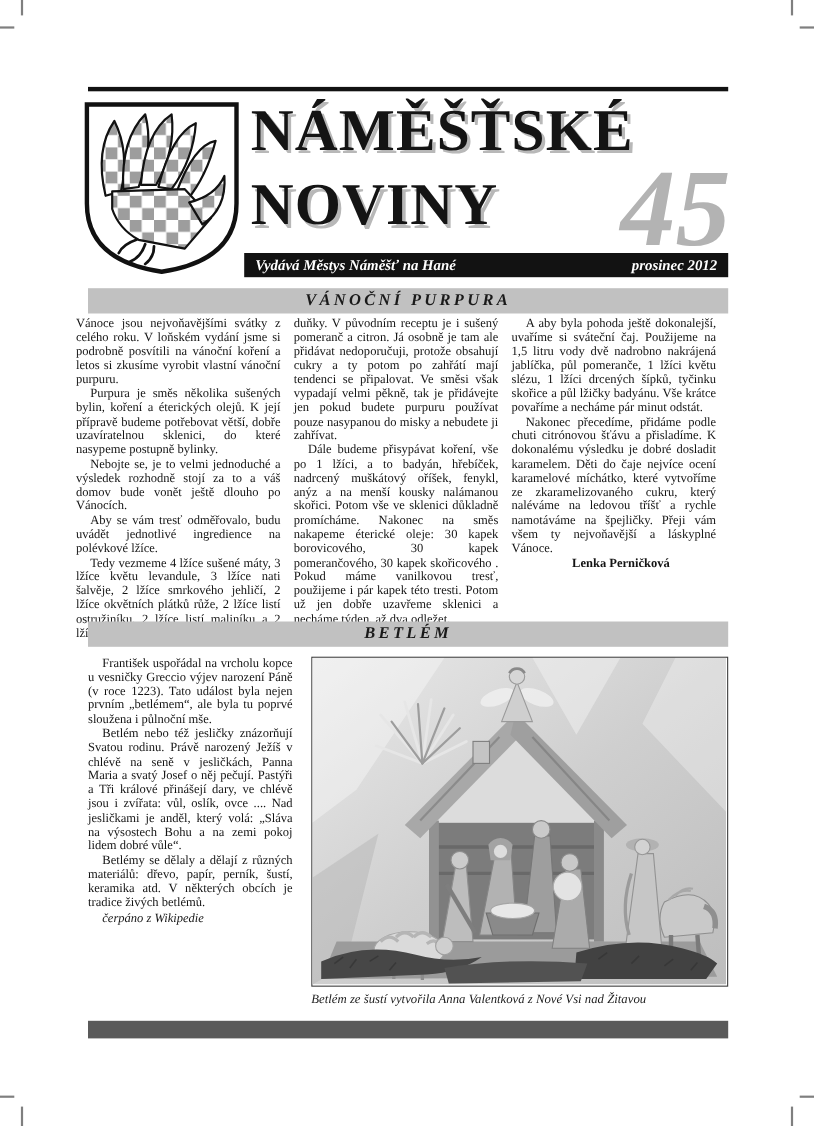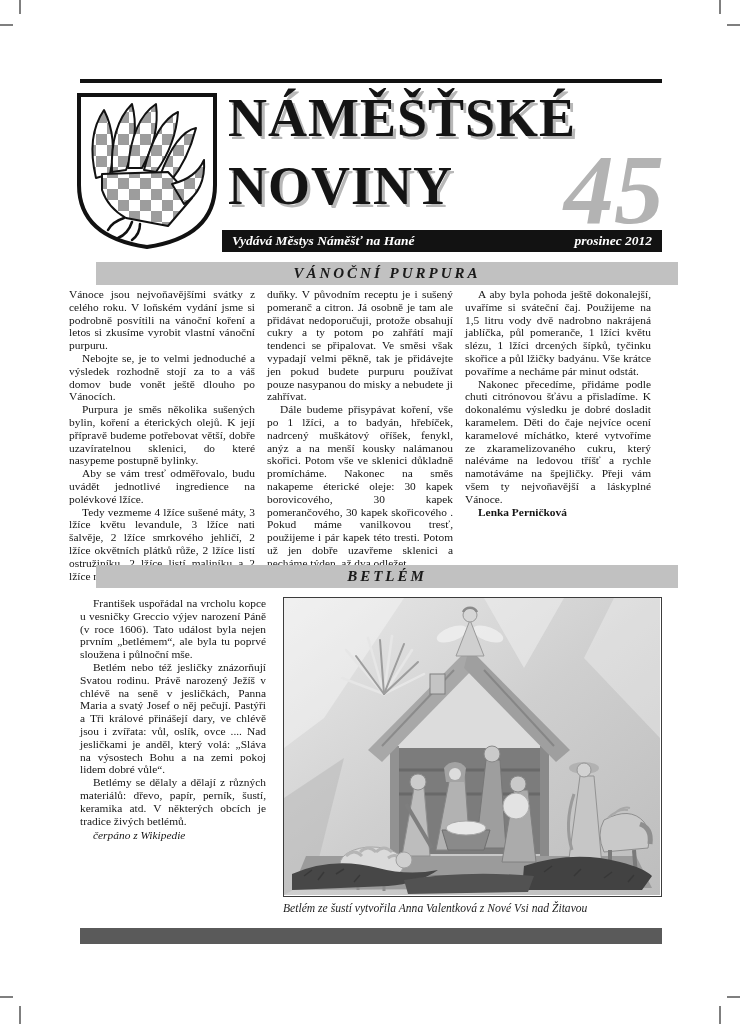--- a/index.html
+++ b/index.html
@@ -18,29 +18,29 @@
     color:#141414; text-shadow:3px 3px 0 #b8b8b8; white-space:nowrap; }
   .issue-no { position:absolute; right:76px; top:144px; font-size:100px; line-height:92px;
     font-style:italic; font-weight:700; color:#b3b3b3; }
   .pubbar { position:absolute; left:222px; top:230px; width:440px; height:22px; background:#121212;
     display:flex; align-items:center; justify-content:space-between; padding:0 10px;
     color:#fff; font-style:italic; font-weight:600; font-size:13.5px; }
 
   
   .secbar { position:absolute; left:80px; width:582px; height:23px; background:#c1c1c1;
     display:flex; align-items:center; justify-content:center;
-    font-style:italic; font-weight:700; font-size:15px; letter-spacing:3px; color:#1a1a1a;margin-left:16px; }
+    font-style:italic; font-weight:700; font-size:15px; letter-spacing:3px; color:#1a1a1a; }
   .secbar.s1 { top:262px; } .secbar.s2 { top:565px; }
 
   
   .cols { position:absolute; left:69px; top:288px; width:582px; display:flex; gap:12px; }
   .col { width:186px; font-size:11.4px; line-height:12.8px; text-align:justify; color:#141414; }
   .col p { text-indent:13px; }
   .col p.noind { text-indent:0; }
-  .byline { text-align:left; font-weight:700; text-indent:0; }
+  .byline { text-align:center; font-weight:700; text-indent:0; }
   .credit { text-align:left; font-style:italic; text-indent:0; padding-top:2px; }
 
   .betlem-row { position:absolute; left:80px; top:597px; width:582px; }
   .betlem-col { position:absolute; left:0; top:0; width:186px; }
   .photo-wrap { position:absolute; left:203px; top:0; width:379px; height:300px; border:1.5px solid #3c3c3c; }
   .photo-wrap svg { display:block; }
   .caption { position:absolute; left:283px; top:902px; width:379px;
     font-style:italic; font-size:11.6px; color:#1c1c1c; }
 
   .bottombar { position:absolute; left:80px; top:928px; width:582px; height:16px; background:#5a5a5a; }
@@ -95,42 +95,42 @@
   <div class="pubbar">
     <span>Vydává Městys Náměšť na Hané</span>
     <span>prosinec 2012</span>
   </div>
 
   <div class="secbar s1">VÁNOČNÍ PURPURA</div>
 
   <div class="cols">
     <div class="col">
       <p class="noind">Vánoce jsou nejvoňavějšími svátky z celého roku. V loňském vydání jsme si podrobně posvítili na vánoční koření a letos si zkusíme vyrobit vlastní vánoční purpuru.</p>
+      <p>Purpura je směs několika sušených bylin, koření a éterických olejů. K její přípravě budeme potřebovat větší, dobře uzavíratelnou sklenici, do které nasypeme postupně bylinky.</p>
       <p>Nebojte se, je to velmi jednoduché a výsledek rozhodně stojí za to a váš domov bude vonět ještě dlouho po Vánocích.</p>
-      <p>Purpura je směs několika sušených bylin, koření a éterických olejů. K její přípravě budeme potřebovat větší, dobře uzavíratelnou sklenici, do které nasypeme postupně bylinky.</p>
       <p>Aby se vám tresť odměřovalo, budu uvádět jednotlivé ingredience na polévkové lžíce.</p>
       <p>Tedy vezmeme 4 lžíce sušené máty, 3 lžíce květu levandule, 3 lžíce nati šalvěje, 2 lžíce smrkového jehličí, 2 lžíce okvětních plátků růže, 2 lžíce listí ostružiníku, 2 lžíce listí maliníku a 2 lžíce nati me-</p>
     </div>
     <div class="col">
       <p class="noind">duňky. V původním receptu je i sušený pomeranč a citron. Já osobně je tam ale přidávat nedoporučuji, protože obsahují cukry a ty potom po zahřátí mají tendenci se připalovat. Ve směsi však vypadají velmi pěkně, tak je přidávejte jen pokud budete purpuru používat pouze nasypanou do misky a nebudete ji zahřívat.</p>
       <p>Dále budeme přisypávat koření, vše po 1 lžíci, a to badyán, hřebíček, nadrcený muškátový oříšek, fenykl, anýz a na menší kousky nalámanou skořici. Potom vše ve sklenici důkladně promícháme. Nakonec na směs nakapeme éterické oleje: 30 kapek borovicového, 30 kapek pomerančového, 30 kapek skořicového . Pokud máme vanilkovou tresť, použijeme i pár kapek této tresti. Potom už jen dobře uzavřeme sklenici a necháme týden, až dva odležet.</p>
       <p>Pak už naši purpuru můžeme použí-</p>
     </div>
     <div class="col">
       <p>A aby byla pohoda ještě dokonalejší, uvaříme si sváteční čaj. Použijeme na 1,5 litru vody dvě nadrobno nakrájená jablíčka, půl pomeranče, 1 lžíci květu slézu, 1 lžíci drcených šípků, tyčinku skořice a půl lžičky badyánu. Vše krátce povaříme a necháme pár minut odstát.</p>
       <p>Nakonec přecedíme, přidáme podle chuti citrónovou šťávu a přisladíme. K dokonalému výsledku je dobré dosladit karamelem. Děti do čaje nejvíce ocení karamelové míchátko, které vytvoříme ze zkaramelizovaného cukru, který naléváme na ledovou tříšť a rychle namotáváme na špejličky. Přeji vám všem ty nejvoňavější a láskyplné Vánoce.</p>
       <p class="byline">Lenka Perničková</p>
     </div>
   </div>
 
   <div class="secbar s2">BETLÉM</div>
 
   <div class="betlem-row">
     <div class="betlem-col col">
-      <p>František uspořádal na vrcholu kopce u vesničky Greccio výjev narození Páně (v roce 1606). Tato událost byla nejen prvním „betlémem“, ale byla tu poprvé sloužena i půlnoční mše.</p>
+      <p>František uspořádal na vrcholu kopce u vesničky Greccio výjev narození Páně (v roce 1223). Tato událost byla nejen prvním „betlémem“, ale byla tu poprvé sloužena i půlnoční mše.</p>
       <p>Betlém nebo též jesličky znázorňují Svatou rodinu. Právě narozený Ježíš v chlévě na seně v jesličkách, Panna Maria a svatý Josef o něj pečují. Pastýři a Tři králové přinášejí dary, ve chlévě jsou i zvířata: vůl, oslík, ovce .... Nad jesličkami je anděl, který volá: „Sláva na výsostech Bohu a na zemi pokoj lidem dobré vůle“.</p>
       <p>Betlémy se dělaly a dělají z různých materiálů: dřevo, papír, perník, šustí, keramika atd. V některých obcích je tradice živých betlémů.</p>
       <p class="credit">čerpáno z Wikipedie</p>
     </div>
 
     <div class="photo-wrap">
       <svg width="376" height="297" viewBox="0 0 376 297">
         <defs>
           <linearGradient id="pbg" x1="0" y1="0" x2="1" y2="1">
             <stop offset="0" stop-color="#e9e9e9"></stop>

